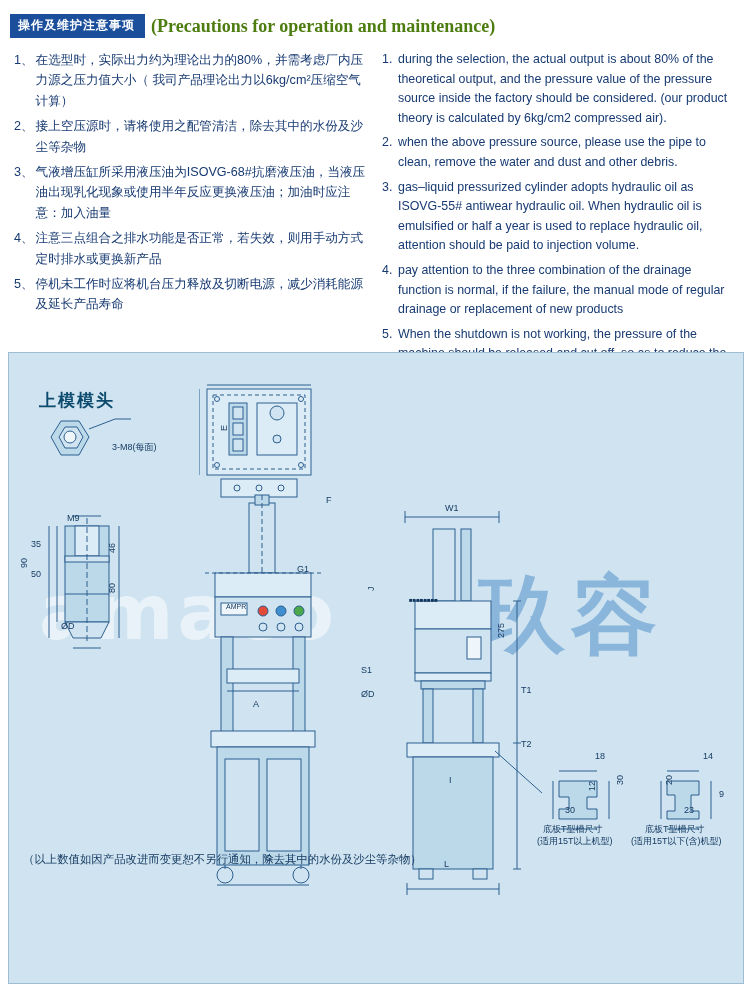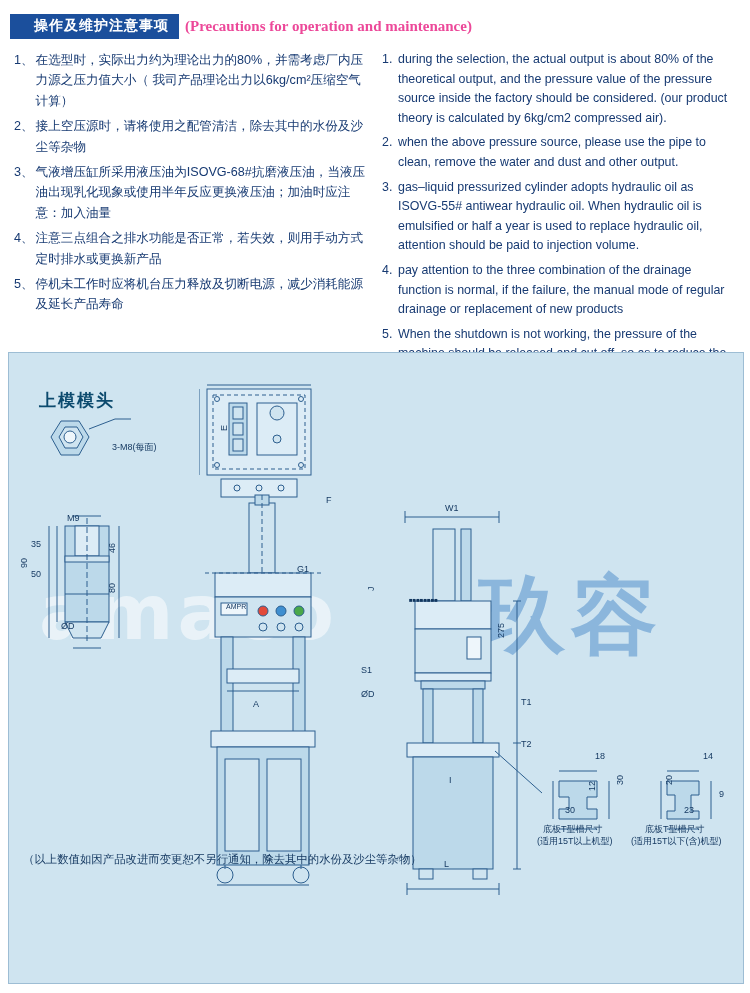--- a/index.html
+++ b/index.html
@@ -18,29 +18,29 @@
     margin:14px 10px 0 10px;
     height:26px;
   }
   .banner-inner {
     display:flex; align-items:center;
   }
   .banner-cn {
     background:#1b4f9c;
     color:#ffffff;
     font-weight:bold;
-    font-size:14px;
-    padding:3px 10px 4px 24px;
+    font-size:12px;
+    padding:3px 10px 4px 8px;
     letter-spacing:1px;
     white-space:nowrap;
   }
   .banner-en {
-    color:#ec4899;
-    font-weight:bold;
-    font-size:15px;
+    color:#4d7c0f;
+    font-weight:bold;
+    font-size:18px;
     font-family:"Liberation Serif", serif;
     margin-left:6px;
     white-space:nowrap;
     text-align:center;
   }
 
   
   .text-area {
     display:flex;
     margin:10px 14px 0 14px;
@@ -159,21 +159,21 @@
     </div>
   </div>
 
   <div class="col col-en">
     <div class="item">
       <span class="num num-en">1.</span>
       <span class="txt">during the selection, the actual output is about 80% of the theoretical output, and the pressure value of the pressure source inside the factory should be considered. (our product theory is calculated by 6kg/cm2 compressed air).</span>
     </div>
     <div class="item">
       <span class="num num-en">2.</span>
-      <span class="txt">when the above pressure source, please use the pipe to clean, remove the water and dust and other output.</span>
+      <span class="txt">when the above pressure source, please use the pipe to clean, remove the water and dust and other debris.</span>
     </div>
     <div class="item">
       <span class="num num-en">3.</span>
       <span class="txt">gas–liquid pressurized cylinder adopts hydraulic oil as ISOVG-55# antiwear hydraulic oil. When hydraulic oil is emulsified or half a year is used to replace hydraulic oil, attention should be paid to injection volume.</span>
     </div>
     <div class="item">
       <span class="num num-en">4.</span>
       <span class="txt">pay attention to the three combination of the drainage function is normal, if the failure, the manual mode of regular drainage or replacement of new products</span>
     </div>
     <div class="item">
@@ -346,21 +346,21 @@
   <div class="lbl" style="left:317px;top:142px">F</div>
   <div class="lbl" style="left:288px;top:211px">G1</div>
   <div class="lbl" style="left:244px;top:346px">A</div>
   <div class="lbl" style="left:256px;top:500px">G</div>
 
   <div class="lbl" style="left:436px;top:150px">W1</div>
   <div class="lbl rot90" style="left:357px;top:238px">J</div>
   <div class="lbl rot90" style="left:487px;top:285px">275</div>
   <div class="lbl" style="left:352px;top:312px">S1</div>
   <div class="lbl" style="left:352px;top:336px">ØD</div>
-  <div class="lbl" style="left:512px;top:344px">T1</div>
+  <div class="lbl" style="left:512px;top:332px">T1</div>
   <div class="lbl" style="left:512px;top:386px">T2</div>
   <div class="lbl" style="left:440px;top:422px">I</div>
   <div class="lbl" style="left:435px;top:506px">L</div>
 
   <div class="lbl" style="left:586px;top:398px">18</div>
   <div class="lbl" style="left:556px;top:452px">30</div>
   <div class="lbl rot90" style="left:578px;top:438px">12</div>
   <div class="lbl rot90" style="left:606px;top:432px">30</div>
 
   <div class="lbl" style="left:694px;top:398px">14</div>

